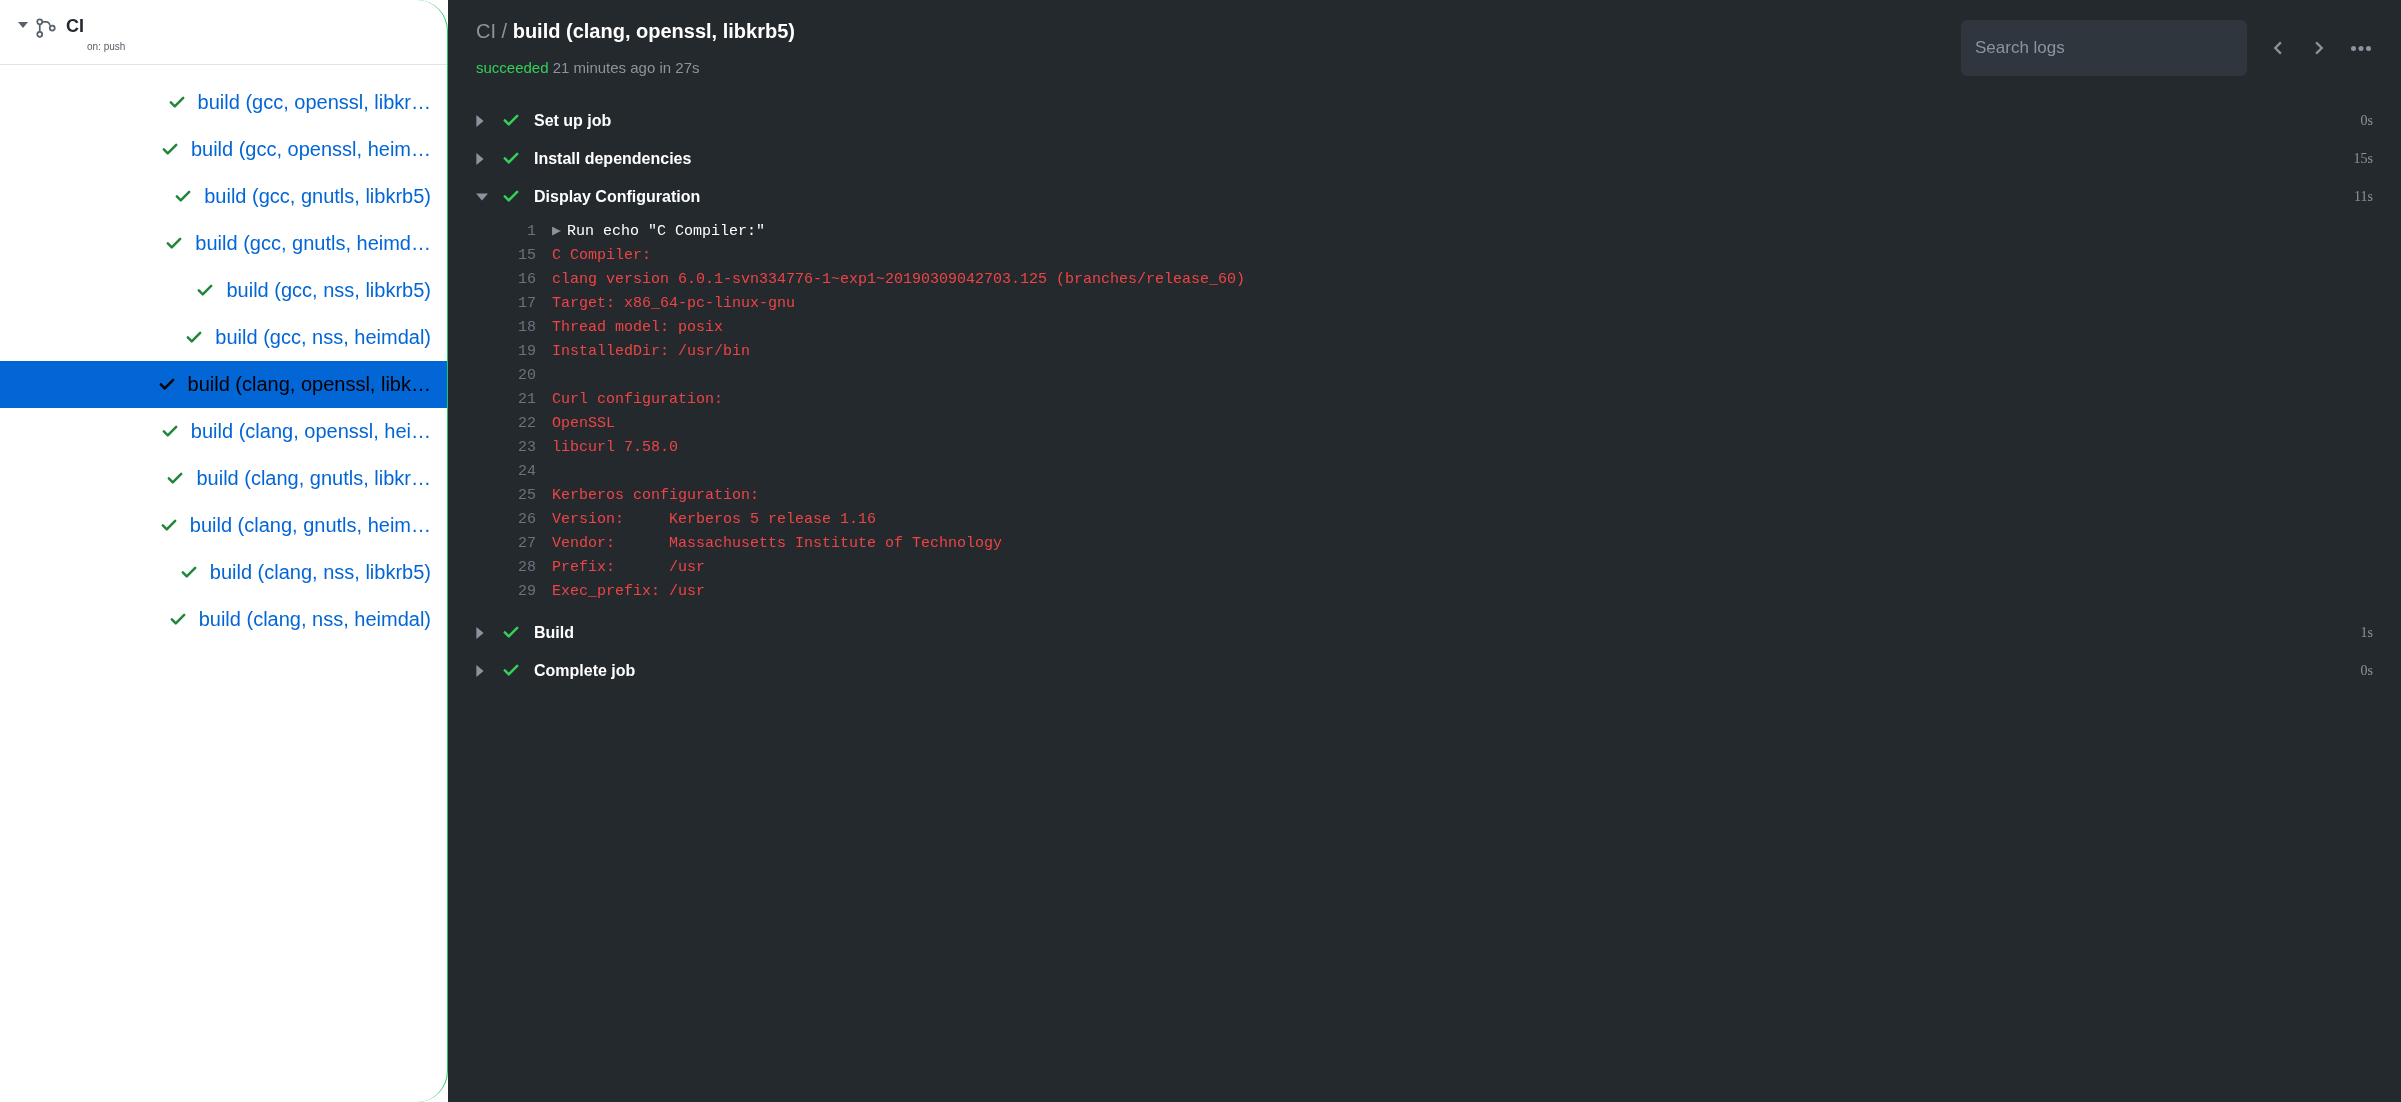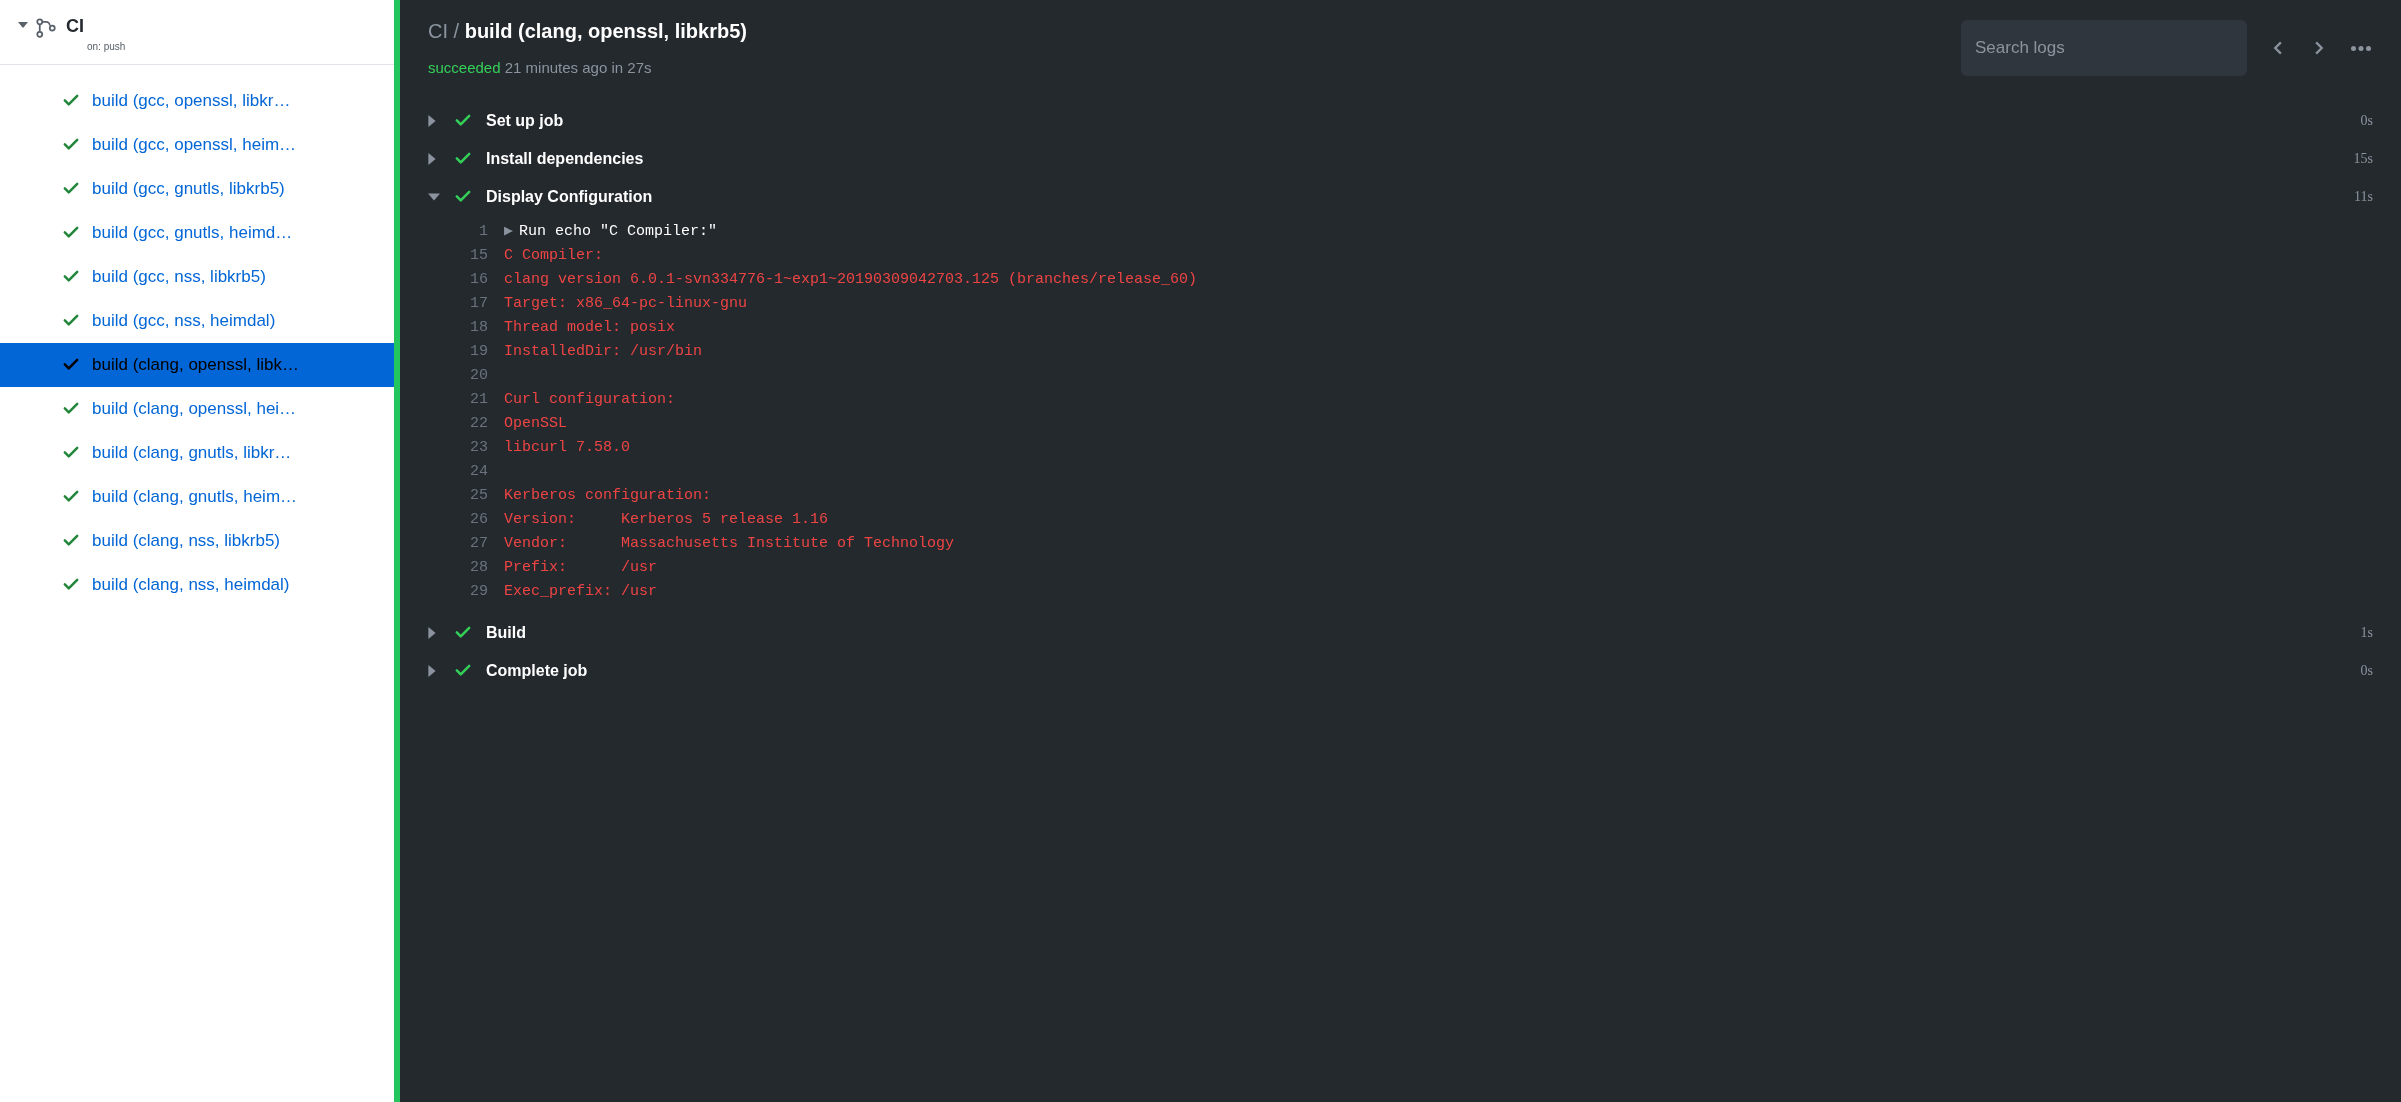--- a/index.html
+++ b/index.html
@@ -6,27 +6,28 @@
     body {
       font-family: -apple-system, BlinkMacSystemFont, "Segoe UI", Helvetica, Arial, sans-serif;
       display: flex;
       height: 100vh;
       overflow: hidden;
       background: #fff;
     }
 
     
     .sidebar {
-      width: 400px;
+      width: 448px;
       flex-shrink: 0;
       background: #fff;
-      border-right: 6px solid #22c55e;
+      border-right: 1px solid #22c55e;
       display: flex;
       flex-direction: column;
       overflow-y: auto;
+      border-radius: 31px;
     }
     .wf-header {
       padding: 16px 18px 12px;
       border-bottom: 1px solid #e1e4e8;
       display: flex;
       align-items: flex-start;
       gap: 8px;
     }
     .wf-header .caret {
       width: 10px;
@@ -42,21 +43,22 @@
     .wf-title { font-weight: 600; font-size: 18px; color: #24292e; }
     .wf-sub { font-size: 10px; color: #586069; margin-top: 4px; margin-left: 21px; }
 
     .job-list { padding: 14px 0; }
     .job-item {
       display: flex;
       align-items: center;
       gap: 12px;
       padding: 12px 16px 12px 62px;
       cursor: pointer;
-      font-size: 17px;
+      font-size: 20px;
+      justify-content: flex-end;
     }
     .job-item .check { color: #22863a; width: 18px; flex-shrink: 0; }
     .job-item .job-label {
       color: #0366d6;
       white-space: nowrap;
       overflow: hidden;
       text-overflow: ellipsis;
     }
     .job-item.selected {
       background: #0366d6;

